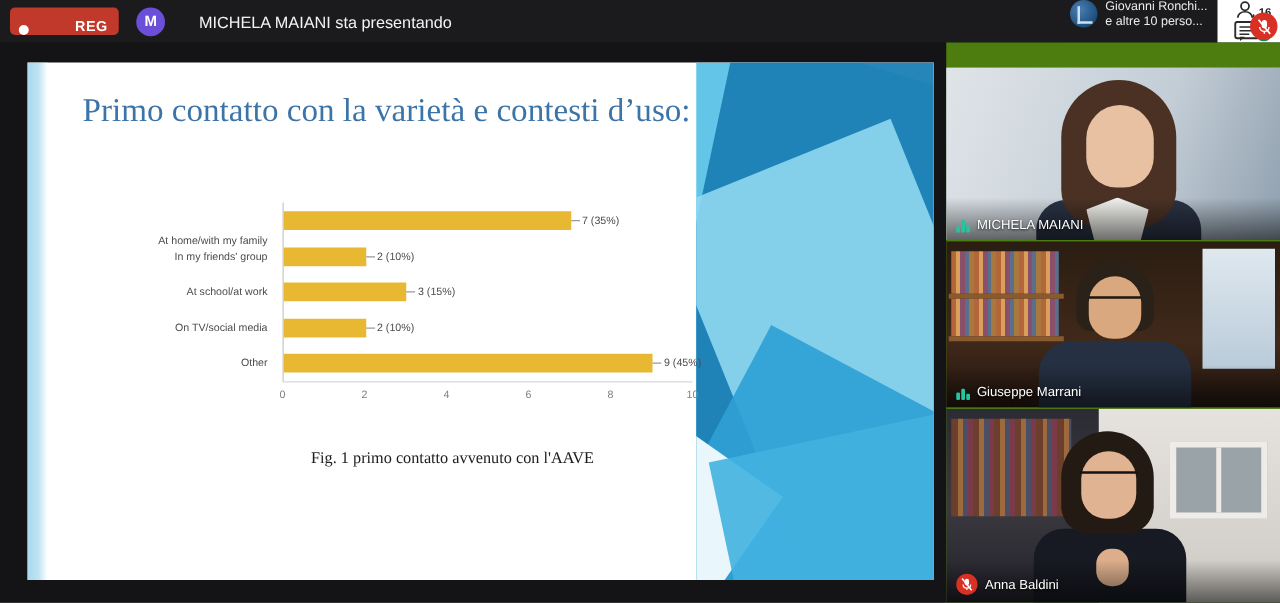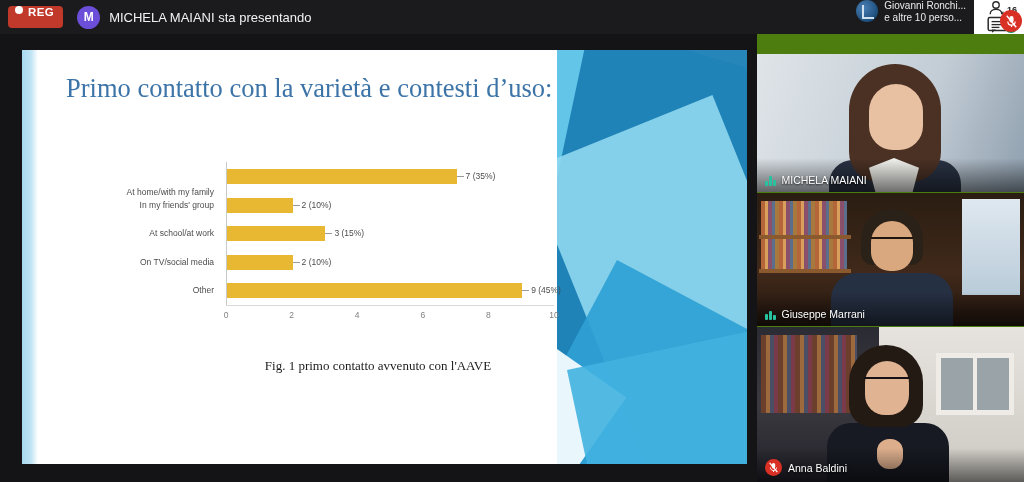--- a/index.html
+++ b/index.html
@@ -7,27 +7,27 @@
     width: 1024px; height: 482px;
     background: #111113; overflow: hidden;
     font-family: "Liberation Sans", sans-serif;
   }
   #app { position: relative; width: 1024px; height: 482px; background: #141416; }
 
   
   .topbar { position: absolute; left:0; top:0; width:1024px; height:34px;
             background:#1b1b1d; display:flex; align-items:center; }
   .reg-badge { margin-left:8px; height:22px; background:#c0392b; color:#fff;
-               border-radius:4px; display:flex; align-items:flex-start;
-               padding:0 9px 0 7px; font-size:11.5px; font-weight:bold; letter-spacing:.4px; }
+               border-radius:4px; display:flex; align-items:flex-end;
+               padding:0 9px 0 7px; font-size:11.5px; font-weight:bold; letter-spacing:.4px;gap:32px; }
   .reg-dot { width:8px; height:8px; border-radius:50%; background:#fff; margin-right:5px; }
   .pres-avatar { width:23px; height:23px; border-radius:50%; background:#6b4fd8;
                  color:#fff; font-size:12px; font-weight:bold; display:flex;
                  align-items:center; justify-content:center; margin-left:14px; }
-  .pres-text { color:#f2f2f2; font-size:13px; margin-left:9px; white-space:nowrap; }
+  .pres-text { color:#f2f2f2; font-size:13px; margin-left:27px; white-space:nowrap; }
 
   
   .tr-cluster { position:absolute; right:0; top:0; height:34px; display:flex; align-items:stretch; }
   .part-chip { background:#1b1b1d; display:flex; align-items:flex-start; padding:0 8px 0 6px; }
   .part-logo { width:22px; height:22px; border-radius:50%;
                background: radial-gradient(circle at 35% 35%, #4a7fb5 0%, #1d4f7c 70%, #123a5e 100%);
                position:relative; flex:none; }
   .part-logo::after{ content:""; position:absolute; left:6px; top:5px; width:10px; height:12px;
                border-left:2px solid #cfe0ef; border-bottom:2px solid #cfe0ef; }
   .part-names { margin-left:6px; color:#eaeaea; font-size:10px; line-height:11.5px; white-space:nowrap; }
@@ -82,21 +82,21 @@
              font-size:8.5px; color:#4c4c4c; white-space:nowrap; }
   .plot { position:absolute; left:144px; top:0; width:328px; height:143px;
           border-left:1px solid #c9c9c9; }
   .bar { position:absolute; height:15px; background:#e8b832; left:0; }
   .bar-lab { position:absolute; font-size:8.5px; color:#4c4c4c; white-space:nowrap;
              height:15px; line-height:15px; }
   .leader { position:absolute; height:1px; background:#9a9a9a; top:7px; }
   .axis { position:absolute; left:144px; top:143px; width:328px; height:18px;
           border-top:1px solid #d9d9d9; }
   .tick { position:absolute; top:4px; font-size:8.5px; color:#808080; transform:translateX(-50%); }
-  .caption { position:absolute; left:16px; top:196px; width:560px; text-align:center;
+  .caption { position:absolute; left:0; top:196px; width:560px; text-align:center;
              font-family:"Liberation Serif", serif; font-size:13px; color:#1c1c1c; }
 
   
   .tiles { position:absolute; left:757px; top:34px; width:267px; height:448px; background:#4d7c0f; }
   .tile { position:absolute; left:0; width:267px; overflow:hidden; }
   .t1 { top:20px;  height:138px; }
   .t2 { top:159px; height:133px; }
   .t3 { top:293px; height:155px; }
   .name-tag { position:absolute; left:8px; bottom:6px; display:flex; align-items:center; z-index:6; }
   .name-txt { color:#fff; font-size:10.5px; margin-left:6px;

